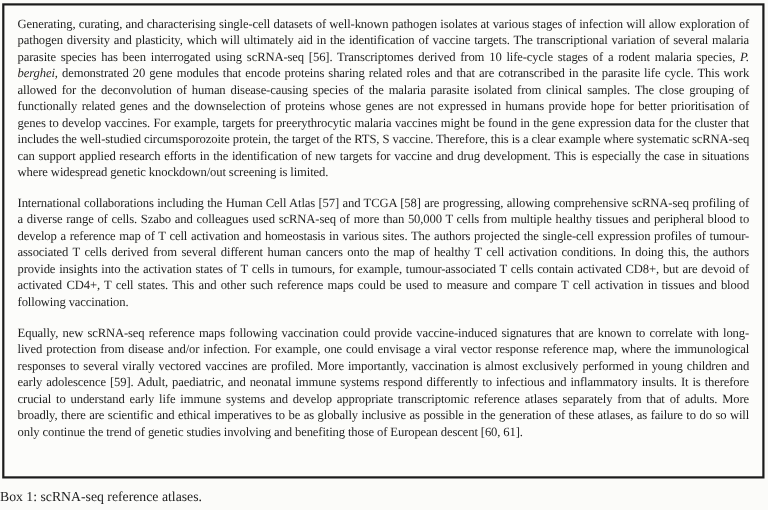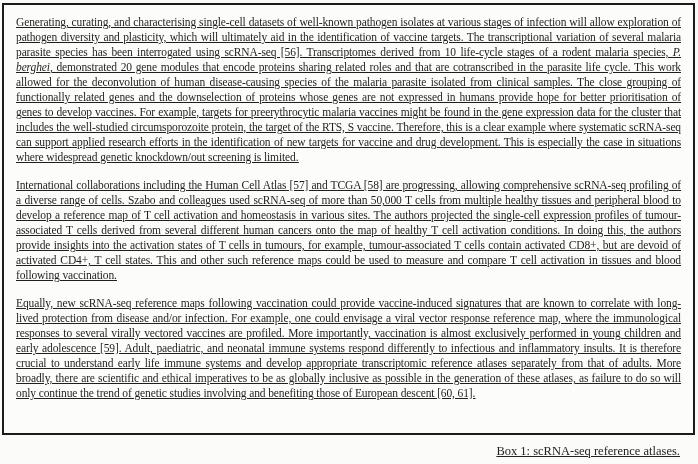--- a/index.html
+++ b/index.html
@@ -1,15 +1,15 @@
 <!DOCTYPE html>
 <html lang="en"><head>
 <meta charset="utf-8">
 <style>
-  * { margin: 0; padding: 0; box-sizing: border-box; text-decoration: underline; }
+  * { margin: 0; padding: 0; box-sizing: border-box; }
   html, body {
     width: 698px;
     height: 464px;
     overflow: hidden;
   }
   body {
     background: #fbfbf9;
     font-family: "Liberation Serif", serif;
     color: #1f1f1f;
     position: relative;
@@ -34,21 +34,21 @@
     text-align: justify;
   }
   .para { text-align: justify; }
   .para + .para { margin-top: 13px; }
   .species { font-style: italic; }
   .caption {
     position: absolute;
     left: 0;
     top: 443px;
     width: 680px;
-    text-align: right;
+    text-align: left;
     font-size: 12.5px;
     line-height: 16px;
     color: #222222;
   }
 </style>
 </head>
 <body>
 
 <figure class="textbox-figure">
   <div class="textbox">

